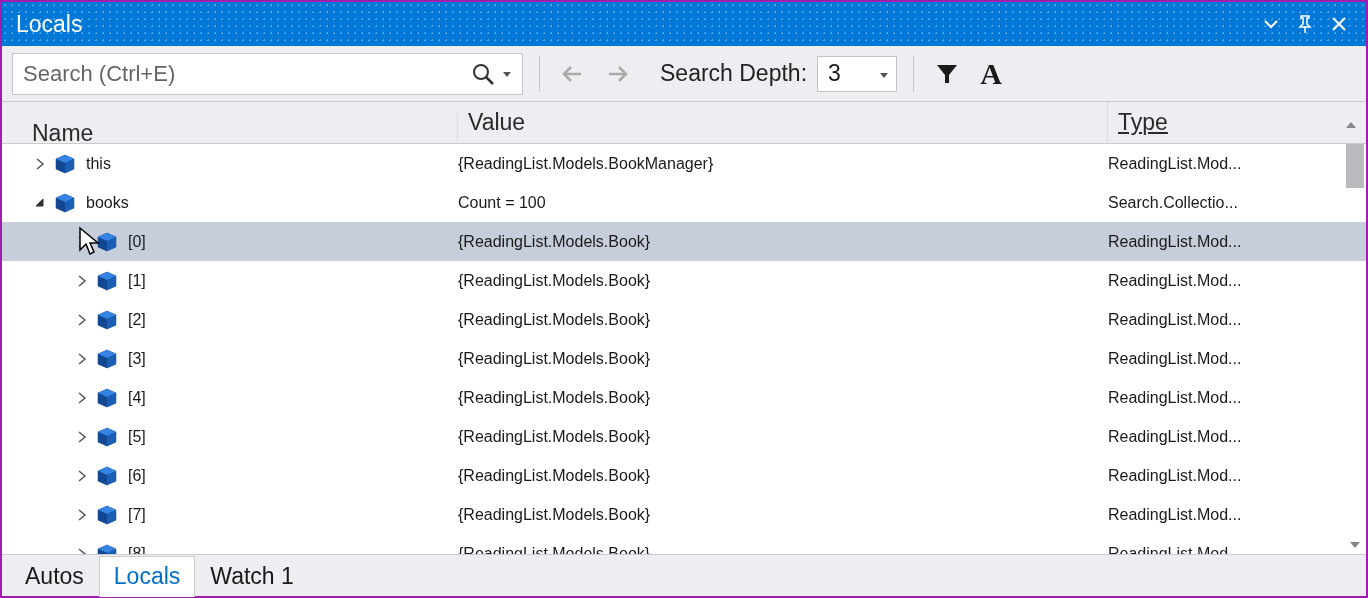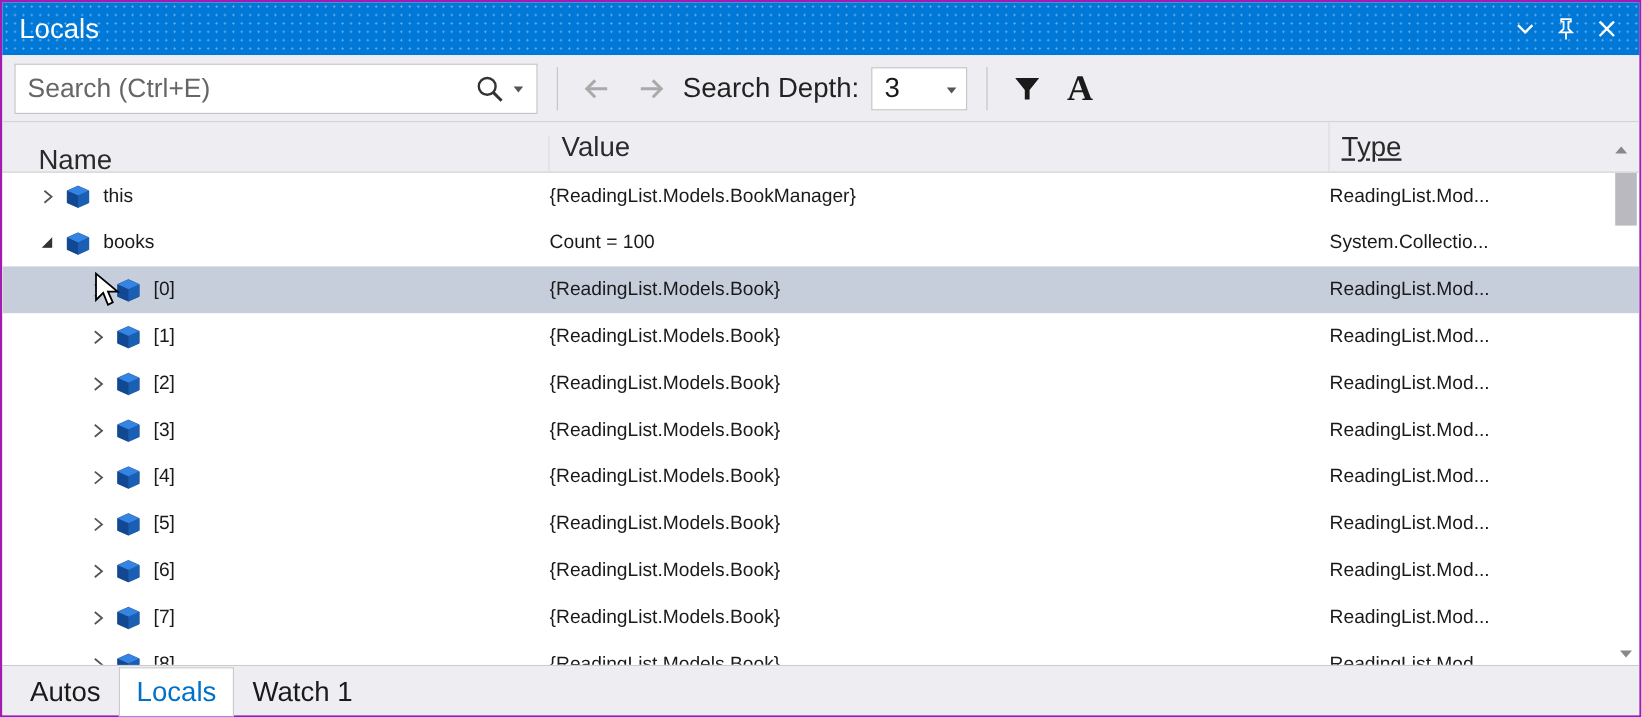--- a/index.html
+++ b/index.html
@@ -11,29 +11,29 @@
     background-image: radial-gradient(rgba(255,255,255,0.35) 1px, transparent 1px);
     background-size: 7px 7px;
     display: flex; align-items: center; color: #fff; padding: 0 10px 0 14px; }
   .titlebar .title { font-size: 23px; font-weight: 400; }
   .titlebar .spacer { flex: 1; }
   .titlebar .tb-btn { width: 34px; height: 34px; display: flex; align-items: center; justify-content: center; cursor: pointer; }
   .titlebar svg { stroke: #fff; fill: none; }
 
   
   .toolbar { height: 56px; background: #eeeef2; border-bottom: 1px solid #ccc; display: flex; align-items: center; padding: 0 10px; gap: 10px; }
-  .searchbox { width: 436px; height: 42px; background: #fff; border: 1px solid #c5c5c9; display: flex; align-items: center; padding: 0 6px 0 10px; }
+  .searchbox { width: 511px; height: 42px; background: #fff; border: 1px solid #c5c5c9; display: flex; align-items: center; padding: 0 6px 0 10px; }
   .searchbox input { flex: 1; border: none; outline: none; font-size: 22px; background: transparent; color: #333; }
   .searchbox input::placeholder { color: #666; }
   .searchbox .search-icon { width: 26px; height: 26px; margin-right: 2px; }
   .searchbox .dd { width: 18px; display:flex; align-items:center; justify-content:center; color:#555;}
   .sep { width: 1px; height: 36px; background: #c5c5c9; margin: 0 6px; }
   .nav-arrow { width: 34px; height: 34px; display: flex; align-items: center; justify-content: center; cursor: pointer; }
   .nav-arrow.disabled svg { stroke: #aaa; }
-  .searchdepth-lbl { font-size: 23px; color: #222; margin-left: 0; }
+  .searchdepth-lbl { font-size: 23px; color: #222; margin-left: 16px; }
   .depthbox { width: 80px; height: 36px; border: 1px solid #c5c5c9; background: #fff; display: flex; align-items: center; padding: 0 6px 0 10px; justify-content: space-between; }
   .depthbox .dd { color:#555; }
   .funnel-icon, .textcase-icon { width: 34px; height: 34px; display:flex; align-items:center; justify-content:center; cursor:pointer;}
   .textcase-icon { font-family: "Times New Roman", serif; font-size: 30px; font-weight: 600; color:#1a1a1a;}
 
   
   .gridheader { height: 42px; background: #eeeef2; display: flex; align-items: center; border-bottom: 1px solid #ccc; color: #2a2a2a; font-size: 23px; }
   .gridheader .col { padding: 0 10px; border-right: 1px solid #ddd; height: 100%; display:flex; align-items:center;}
   .col-name { width: 456px; padding-left: 30px !important; margin-top: 21px; }
   .col-value { width: 650px; }
@@ -193,21 +193,21 @@
                 <polygon points="2,6 11,10 11,20 2,16" fill="#124891"></polygon>
               </svg>
             </span>
             <span>books</span>
           </span>
         </div>
         <div class="cell value">
           <span>Count = 100</span>
         </div>
         <div class="cell type">
-          <span>System.Collectio...</span>
+          <span>Search.Collectio...</span>
         </div>
       </div>
       <div class="row selected">
         <div class="cell name">
           <span class="indent1">
             <span class="expander ">
               <svg width="12" height="12" viewBox="0 0 12 12">
                 <polyline points="3,1 9,6 3,11" stroke="#555" stroke-width="1.5" fill="none"></polyline>
               </svg>
             </span>

